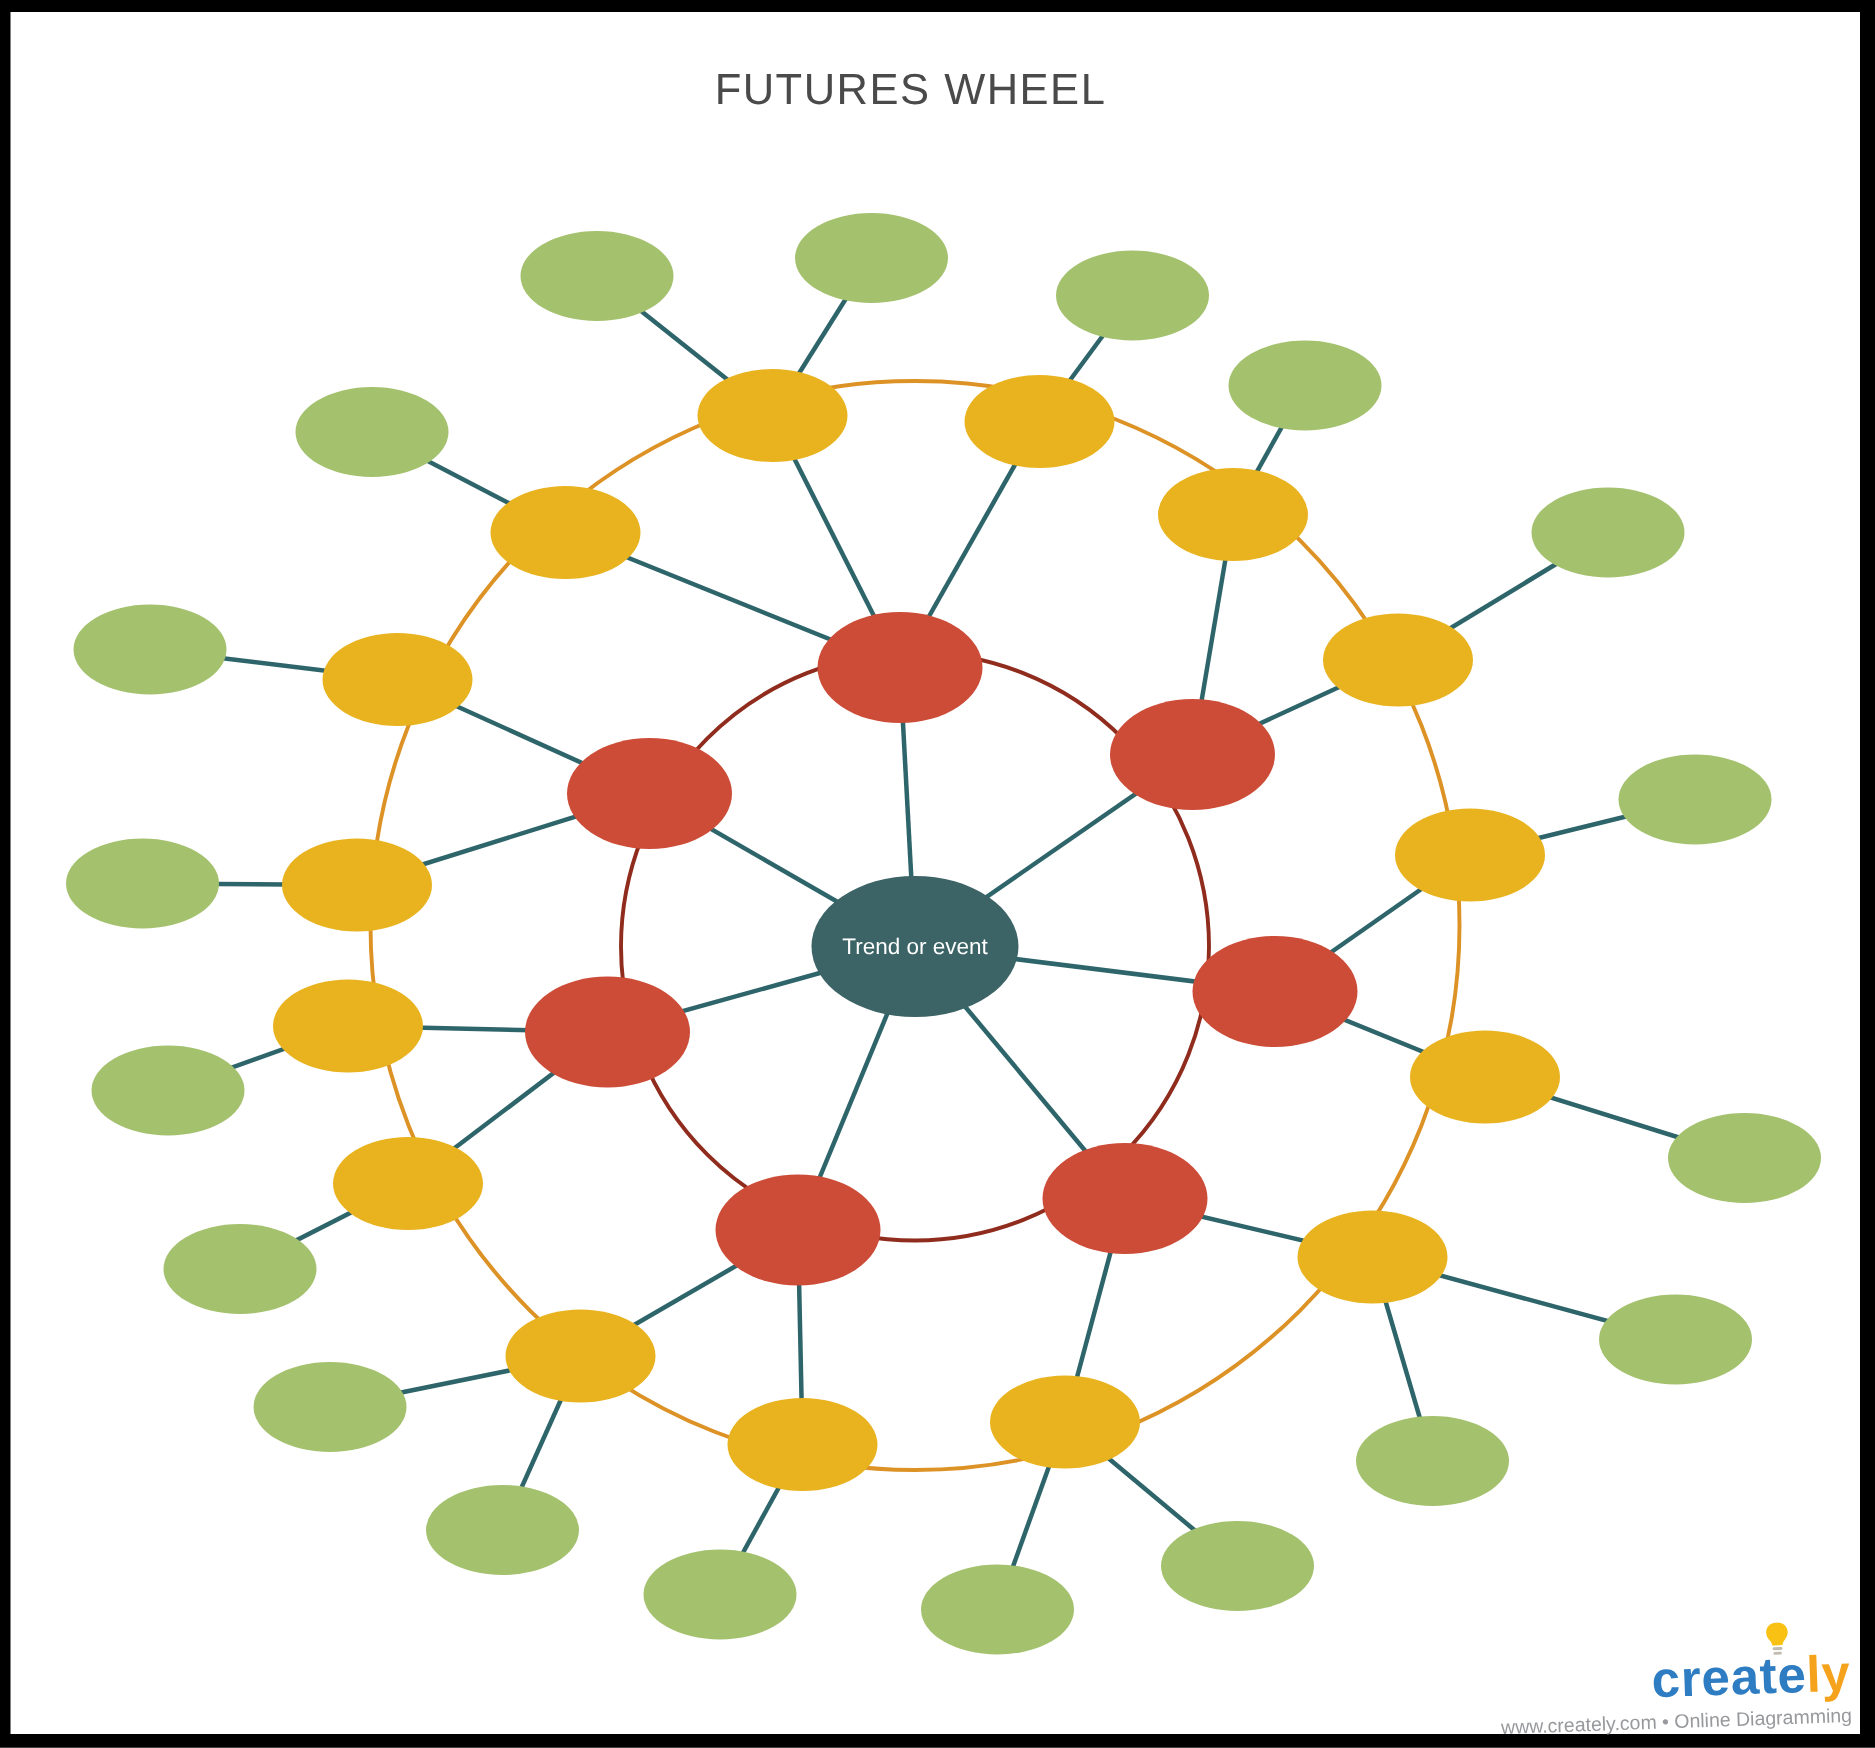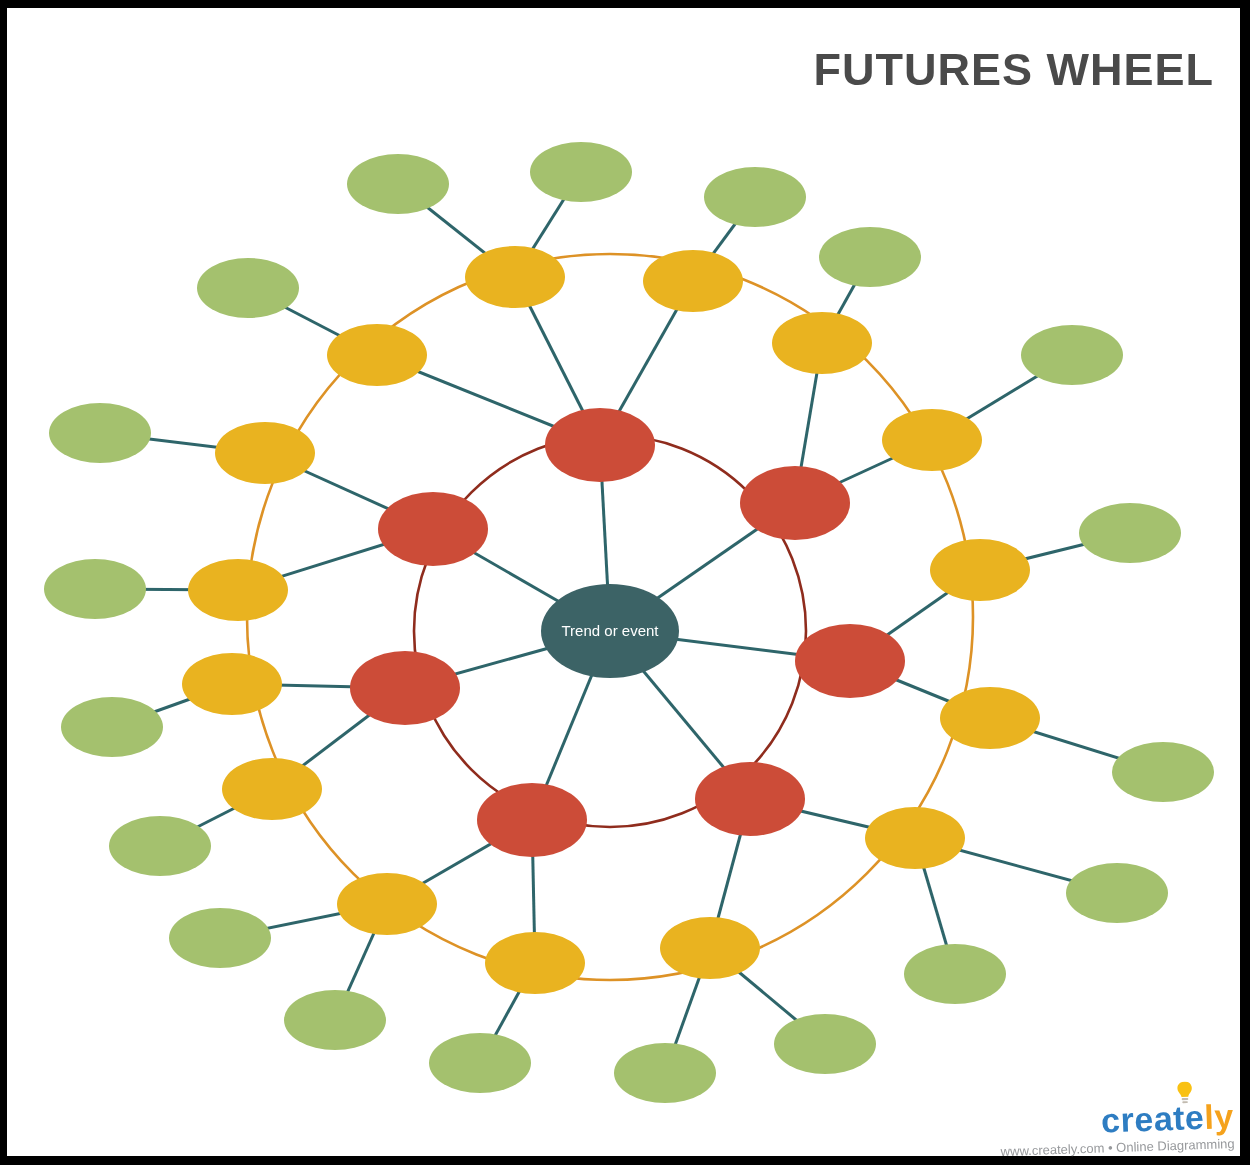--- a/index.html
+++ b/index.html
@@ -6,22 +6,22 @@
   #frame{
     position:relative;
     width:1250px;height:1165px;
     background:#000;
     overflow:hidden;
     font-family:"Liberation Sans", sans-serif;
   }
   #wheel-svg{position:absolute;left:0;top:0;z-index:1;}
   .title{
     position:absolute;top:44px;left:0;width:1214px;
-    text-align:right;
-    font-size:45px;font-weight:700;letter-spacing:1px;
+    text-align:center;
+    font-size:29px;font-weight:400;letter-spacing:1px;
     color:#4a4a4a;
     z-index:2;
   }
   .footer-logo{
     position:absolute;right:16px;bottom:10px;
     text-align:right;
     transform:rotate(-2deg);
     z-index:3;
   }
   .brand{font-size:34px;font-weight:700;line-height:1;letter-spacing:0.5px;}

